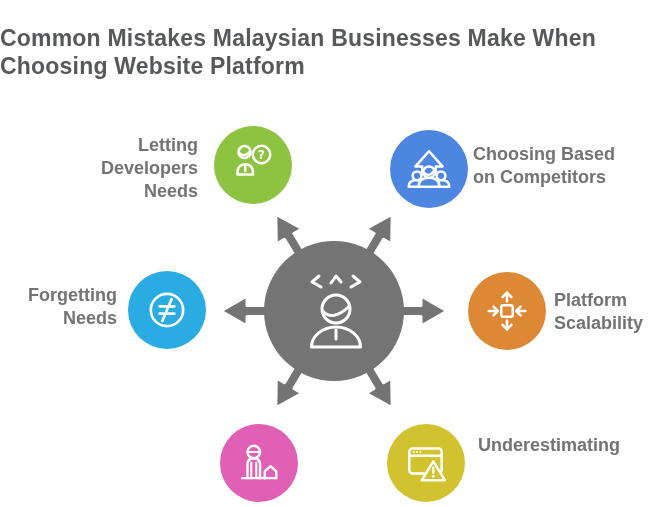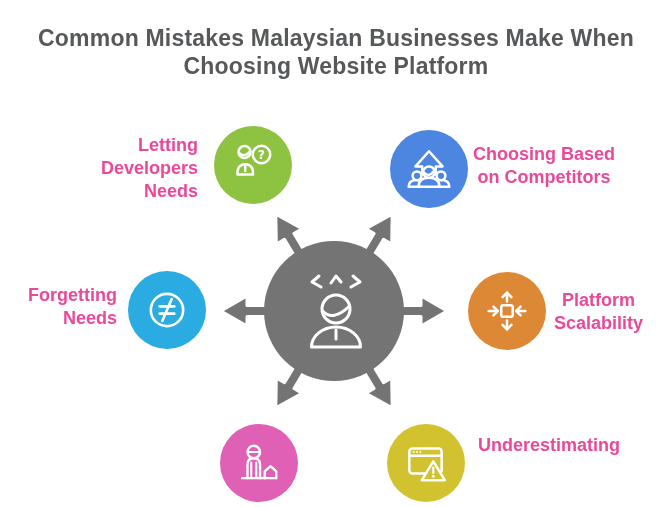--- a/index.html
+++ b/index.html
@@ -6,42 +6,41 @@
   body{
     width:672px;height:507px;
     font-family:"Liberation Sans",sans-serif;
     background:#ffffff;
     position:relative;
     overflow:hidden;
   }
   .stage{position:absolute;inset:0;width:672px;height:507px;}
   .title{
     position:absolute;top:24px;left:0;width:672px;
-    text-align:center;
     font-weight:bold;font-size:23px;line-height:28px;
     color:#56585A;
     letter-spacing:0.2px;
   }
   .hub-svg{position:absolute;left:0;top:0;}
   .node{
     position:absolute;width:78px;height:78px;border-radius:50%;
     background:var(--c,#999);
     box-shadow:0 0 0 3px #ffffff;
     display:flex;align-items:center;justify-content:center;
   }
   .node svg{display:block;}
   .label{
     position:absolute;
     font-weight:bold;font-size:18px;line-height:23px;
-    color:#ec4899;
+    color:#737373;
     white-space:nowrap;
   }
   .label span{display:block;}
   .r{text-align:right;}
-  .l{text-align:center;}
+  .l{text-align:left;}
   .lbl-developers{right:474px;top:134px;}
   .lbl-competitors{left:473px;top:143px;}
   .lbl-needs{right:555px;top:277px;margin-top:7px;}
   .lbl-scalability{left:554px;top:289px;}
   .lbl-cheap{right:472px;top:434px;}
   .lbl-maintenance{left:470px;top:434px;margin-left:8px;}
   .n-developers{left:214px;top:126px;}
   .n-competitors{left:390px;top:130px;}
   .n-needs{left:128px;top:271px;}
   .n-scalability{left:468px;top:272px;}

